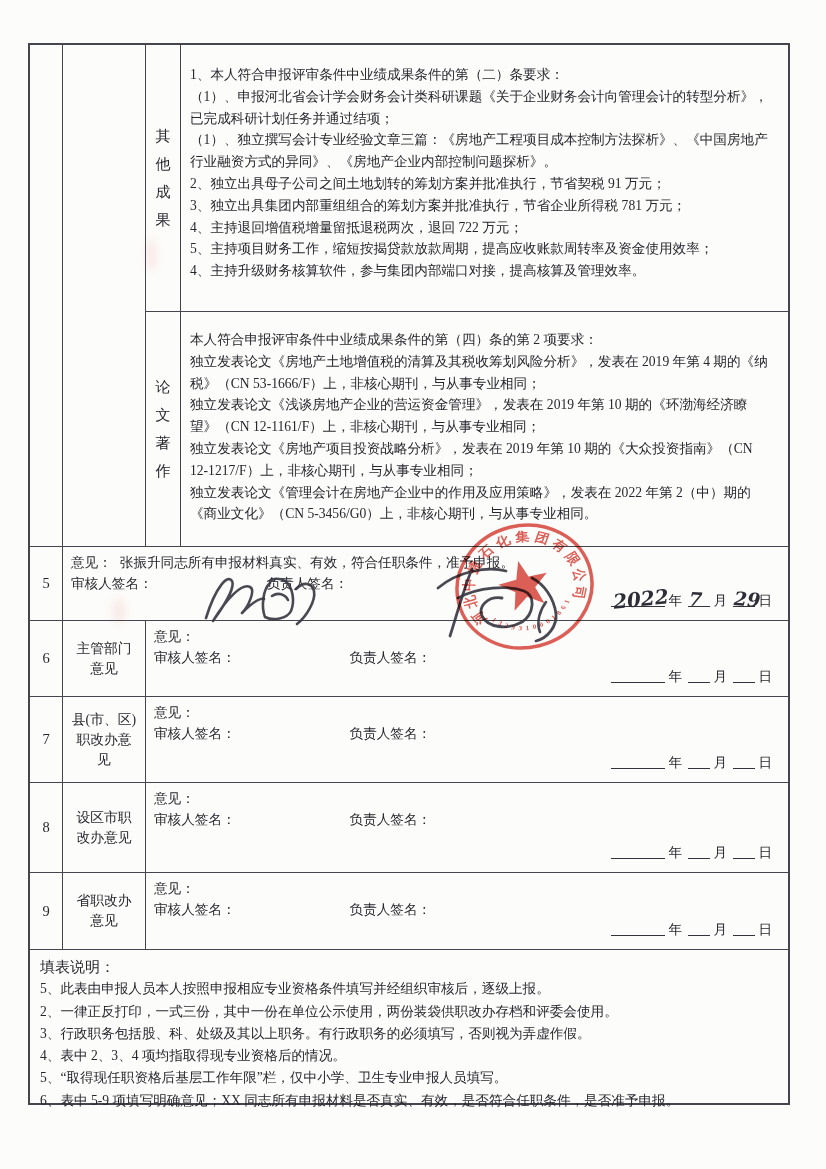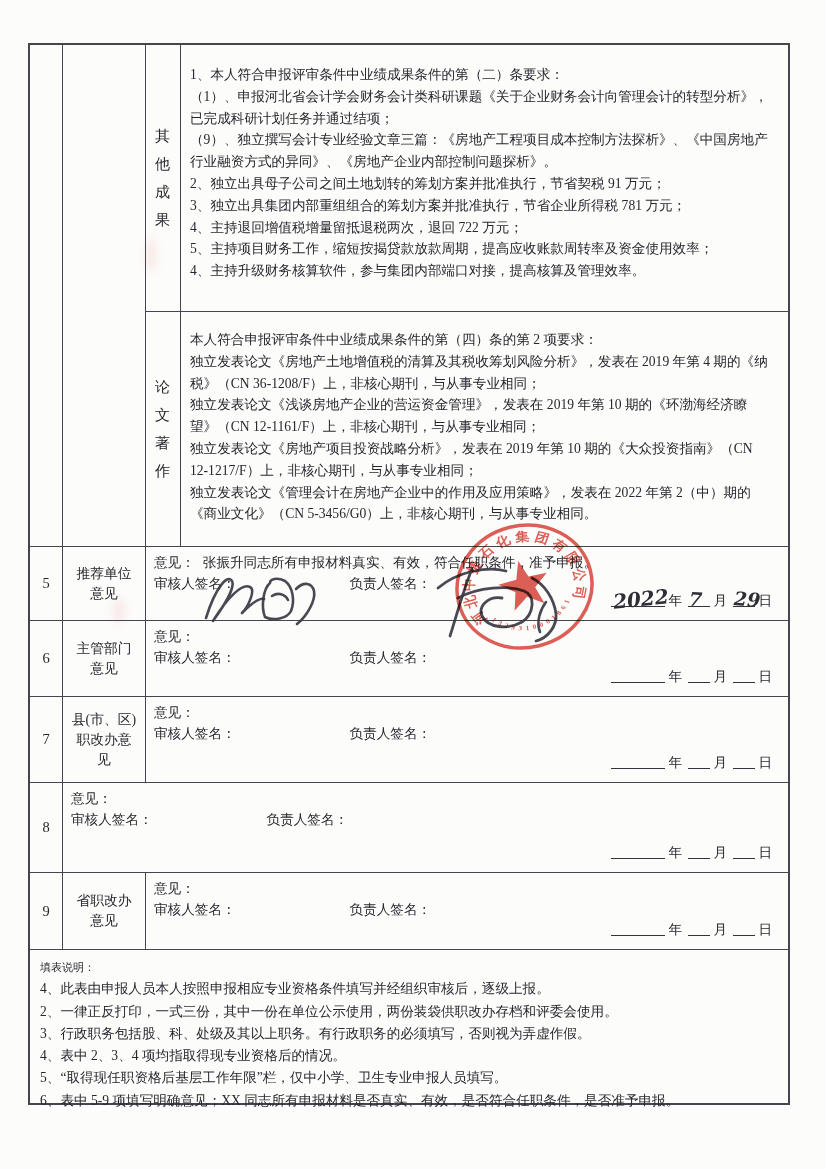--- a/index.html
+++ b/index.html
@@ -27,40 +27,40 @@
   .lblcell{width:83px;display:flex;align-items:center;justify-content:center;
            text-align:center;font-size:13.8px;line-height:20px;padding:2px 7px;}
   
   .rowA{height:502px;}
   .subcol{flex:1;display:flex;flex-direction:column;}
   .subrow{display:flex;box-sizing:border-box;}
   .subrow.first{height:267px;border-bottom:1px solid #45454d;}
   .subrow.second{flex:1;}
   .sublblcell{width:35px;border-right:1px solid #45454d;box-sizing:border-box;
               display:flex;align-items:center;justify-content:center;}
-  .vert{width:16px;word-break:break-all;line-height:28px;text-align:left;font-size:15px;}
+  .vert{width:16px;word-break:break-all;line-height:28px;text-align:center;font-size:15px;}
   .acontent{flex:1;padding:19px 19px 0 9px;font-size:13.6px;line-height:21.8px;}
   .acontent p{margin:0;}
   .acontent.papers{padding-top:17px;}
   
   .row5{height:74px;} .row6{height:76px;} .row7{height:86px;} .row8{height:90px;} .row9{height:77px;}
   .opcell{flex:1;position:relative;padding:5px 10px 0 8px;font-size:13.6px;line-height:21px;box-sizing:border-box;}
   .opline1 .optext{margin-left:8px;}
   .approver{margin-left:114px;}
   .dateline{position:absolute;right:16px;bottom:9px;font-size:13.6px;white-space:nowrap;}
   .blank{display:inline-block;border-bottom:1.2px solid #33333b;height:13px;vertical-align:-2px;position:relative;margin:0 3px;}
   .blank.yr{width:54px;} .blank.sm{width:22px;}
   .hw{position:absolute;left:2px;bottom:-3px;font-size:20px;font-style:italic;
       font-family:"DejaVu Serif",serif;color:#2e2e38;transform:rotate(-6deg);
       white-space:nowrap;line-height:1;font-weight:bold;}
   .blank.sm .hw{left:1px;font-size:19px;transform:rotate(4deg);}
   
   .notes-inner{flex:1;padding:6px 14px 0 10px;font-size:13.6px;line-height:22.3px;}
   .notes-inner p{margin:0;}
-  .notes-title{font-size:11px;}
+  .notes-title{font-size:15px;}
   
   .sigsvg{position:absolute;pointer-events:none;}
   .sigsvg path{fill:none;stroke:#3a3a44;stroke-linecap:round;stroke-linejoin:round;opacity:.92;}
   .sig1{left:198px;top:566px;}
   .sig2{left:426px;top:556px;}
   .seal{position:absolute;left:447px;top:514px;pointer-events:none;mix-blend-mode:multiply;}
   .seal text{font-family:"Liberation Serif","DejaVu Serif",serif;font-weight:bold;}
   .smudge{position:absolute;border-radius:50%;filter:blur(4px);pointer-events:none;}
   .sm1{left:146px;top:238px;width:10px;height:34px;background:rgba(226,110,110,0.14);}
   .sm2{left:112px;top:598px;width:14px;height:26px;background:rgba(226,110,110,0.12);}
@@ -79,46 +79,45 @@
       <div class="cell numcell"></div>
       <div class="cell lblcell"></div>
       <div class="subcol">
         <div class="subrow first">
           <div class="sublblcell">
             <span class="vert">其他成果</span>
           </div>
           <div class="acontent">
             <p>1、本人符合申报评审条件中业绩成果条件的第（二）条要求：</p>
             <p>（1）、申报河北省会计学会财务会计类科研课题《关于企业财务会计向管理会计的转型分析》，已完成科研计划任务并通过结项；</p>
-            <p>（9）、独立撰写会计专业经验文章三篇：《房地产工程项目成本控制方法探析》、《中国房地产行业融资方式的异同》、《房地产企业内部控制问题探析》。</p>
+            <p>（1）、独立撰写会计专业经验文章三篇：《房地产工程项目成本控制方法探析》、《中国房地产行业融资方式的异同》、《房地产企业内部控制问题探析》。</p>
             <p>2、独立出具母子公司之间土地划转的筹划方案并批准执行，节省契税 91 万元；</p>
             <p>3、独立出具集团内部重组组合的筹划方案并批准执行，节省企业所得税 781 万元；</p>
             <p>4、主持退回增值税增量留抵退税两次，退回 722 万元；</p>
             <p>5、主持项目财务工作，缩短按揭贷款放款周期，提高应收账款周转率及资金使用效率；</p>
             <p>4、主持升级财务核算软件，参与集团内部端口对接，提高核算及管理效率。</p>
           </div>
         </div>
         <div class="subrow second">
           <div class="sublblcell">
             <span class="vert">论文著作</span>
           </div>
           <div class="acontent papers">
             <p>本人符合申报评审条件中业绩成果条件的第（四）条的第 2 项要求：</p>
-            <p>独立发表论文《房地产土地增值税的清算及其税收筹划风险分析》，发表在 2019 年第 4 期的《纳税》（CN 36-1208/F）上，非核心期刊，与从事专业相同；</p>
+            <p>独立发表论文《房地产土地增值税的清算及其税收筹划风险分析》，发表在 2019 年第 4 期的《纳税》（CN 53-1666/F）上，非核心期刊，与从事专业相同；</p>
             <p>独立发表论文《浅谈房地产企业的营运资金管理》，发表在 2019 年第 10 期的《环渤海经济瞭望》（CN 12-1161/F）上，非核心期刊，与从事专业相同；</p>
             <p>独立发表论文《房地产项目投资战略分析》，发表在 2019 年第 10 期的《大众投资指南》（CN 12-1217/F）上，非核心期刊，与从事专业相同；</p>
             <p>独立发表论文《管理会计在房地产企业中的作用及应用策略》，发表在 2022 年第 2（中）期的《商业文化》（CN 5-3456/G0）上，非核心期刊，与从事专业相同。</p>
           </div>
         </div>
       </div>
     </div>
 
     <div class="trow row5">
       <div class="cell numcell">5</div>
-      <div class="cell lblcell">推荐单位意见</div>
       <div class="cell opcell">
         <div class="opline1">
           <span>意见：</span><span class="optext">张振升同志所有申报材料真实、有效，符合任职条件，准予申报。</span>
         </div>
         <div class="opline2">
           <span>审核人签名：</span><span class="approver">负责人签名：</span>
         </div>
         <div class="dateline">
           <span class="blank yr"><i class="hw">2022</i></span><span>年</span>
           <span class="blank sm"><i class="hw">7</i></span><span>月</span>
@@ -154,20 +153,21 @@
         <div class="dateline">
           <span class="blank yr"></span><span>年</span>
           <span class="blank sm"></span><span>月</span>
           <span class="blank sm"></span><span>日</span>
         </div>
       </div>
     </div>
 
     <div class="trow row8">
       <div class="cell numcell">8</div>
+      <div class="cell lblcell">设区市职改办意见</div>
       <div class="cell opcell">
         <div class="opline1"><span>意见：</span></div>
         <div class="opline2">
           <span>审核人签名：</span><span class="approver">负责人签名：</span>
         </div>
         <div class="dateline">
           <span class="blank yr"></span><span>年</span>
           <span class="blank sm"></span><span>月</span>
           <span class="blank sm"></span><span>日</span>
         </div>
@@ -186,21 +186,21 @@
           <span class="blank yr"></span><span>年</span>
           <span class="blank sm"></span><span>月</span>
           <span class="blank sm"></span><span>日</span>
         </div>
       </div>
     </div>
 
     <div class="trow">
       <div class="notes-inner">
         <div class="notes-title">填表说明：</div>
-        <p>4、此表由申报人员本人按照申报相应专业资格条件填写并经组织审核后，逐级上报。</p>
+        <p>5、此表由申报人员本人按照申报相应专业资格条件填写并经组织审核后，逐级上报。</p>
         <p>2、一律正反打印，一式三份，其中一份在单位公示使用，两份装袋供职改办存档和评委会使用。</p>
         <p>3、行政职务包括股、科、处级及其以上职务。有行政职务的必须填写，否则视为弄虚作假。</p>
         <p>4、表中 2、3、4 项均指取得现专业资格后的情况。</p>
         <p>5、“取得现任职资格后基层工作年限”栏，仅中小学、卫生专业申报人员填写。</p>
         <p>6、表中 5-9 项填写明确意见；XX 同志所有申报材料是否真实、有效，是否符合任职条件，是否准予申报。</p>
       </div>
     </div>
 
   </div>
 

